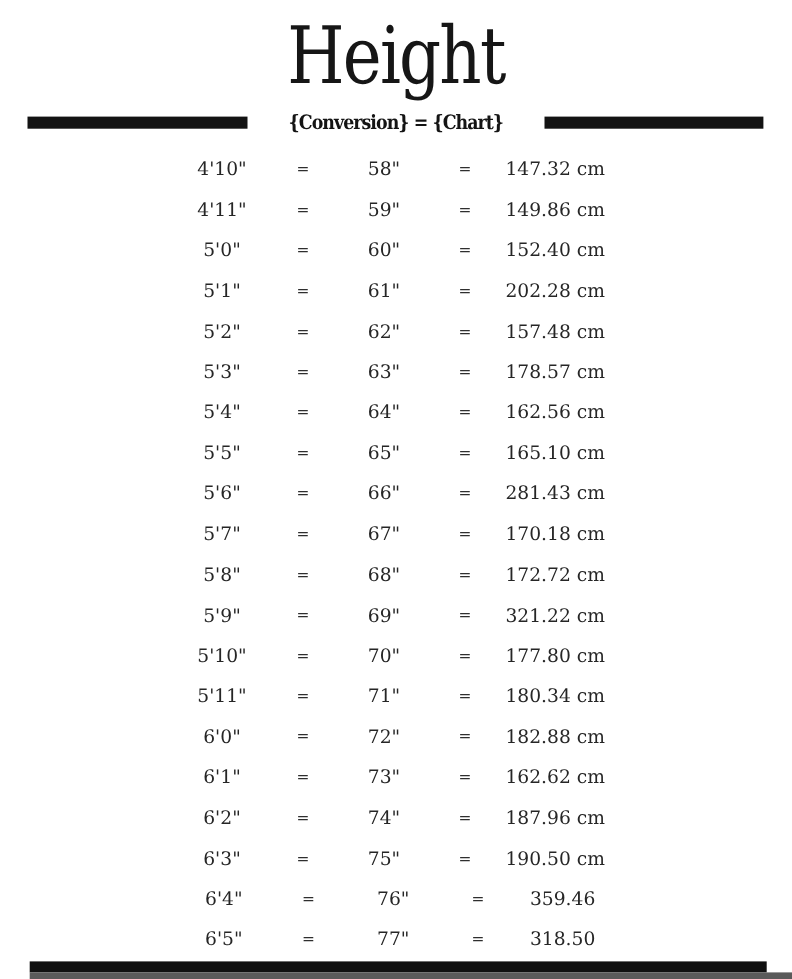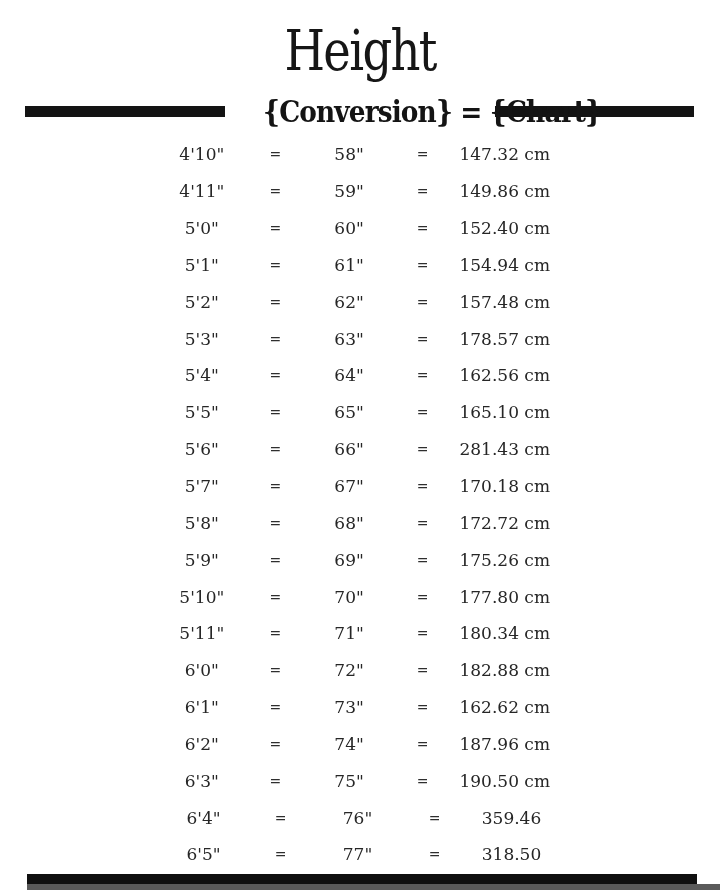--- a/index.html
+++ b/index.html
@@ -15,21 +15,21 @@
   .title {
     position: absolute;
     top: 2px;
     left: 0;
     width: 100%;
     height: 96px;
     margin: 0;
     display: flex;
     align-items: center;
     justify-content: center;
-    font-size: 56px;
+    font-size: 72px;
     font-weight: normal;
     color: #161616;
     letter-spacing: -2px;
   }
   .title span {
     display: inline-block;
     transform: scaleX(0.83);
     transform-origin: center center;
   }
   .subtitle-row {
@@ -43,21 +43,21 @@
     gap: 15px;
   }
   .rule {
     flex: 1;
     height: 11px;
     background: #131313;
   }
   .subtitle {
     width: 240px;
     text-align: center;
-    font-size: 30px;
+    font-size: 18px;
     font-weight: bold;
     color: #141414;
     white-space: nowrap;
     letter-spacing: -1px;
   }
   .subtitle span {
     display: inline-block;
     transform: scaleX(0.88);
     transform-origin: center center;
   }
@@ -140,21 +140,21 @@
       <span class="cell in">60"</span>
       <span class="cell eq">=</span>
       <span class="cell cm">152.40 cm</span>
     </div>
 
     <div class="row">
       <span class="cell ft">5'1"</span>
       <span class="cell eq">=</span>
       <span class="cell in">61"</span>
       <span class="cell eq">=</span>
-      <span class="cell cm">154.94 cm</span>
+      <span class="cell cm">202.28 cm</span>
     </div>
 
     <div class="row">
       <span class="cell ft">5'2"</span>
       <span class="cell eq">=</span>
       <span class="cell in">62"</span>
       <span class="cell eq">=</span>
       <span class="cell cm">157.48 cm</span>
     </div>
 
@@ -204,21 +204,21 @@
       <span class="cell in">68"</span>
       <span class="cell eq">=</span>
       <span class="cell cm">172.72 cm</span>
     </div>
 
     <div class="row">
       <span class="cell ft">5'9"</span>
       <span class="cell eq">=</span>
       <span class="cell in">69"</span>
       <span class="cell eq">=</span>
-      <span class="cell cm">175.26 cm</span>
+      <span class="cell cm">321.22 cm</span>
     </div>
 
     <div class="row">
       <span class="cell ft">5'10"</span>
       <span class="cell eq">=</span>
       <span class="cell in">70"</span>
       <span class="cell eq">=</span>
       <span class="cell cm">177.80 cm</span>
     </div>
 

